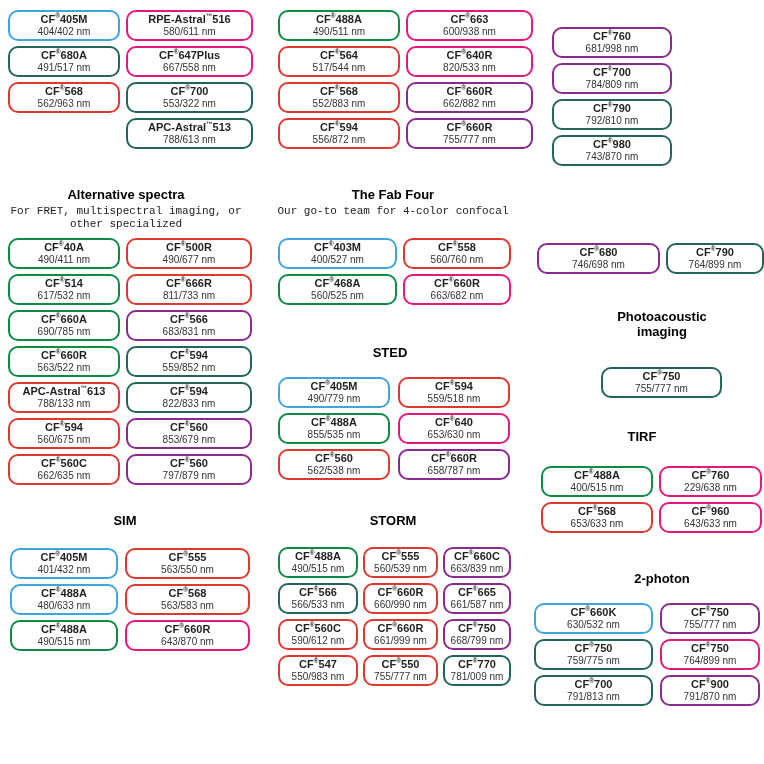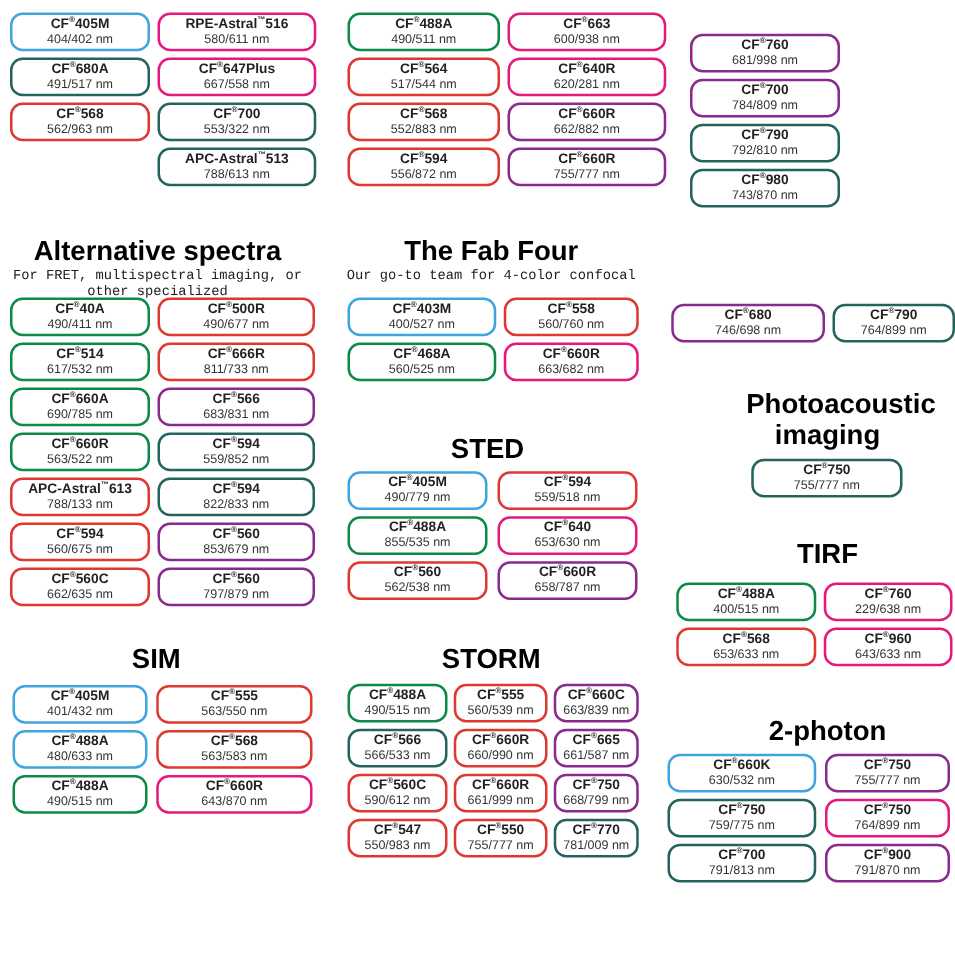--- a/index.html
+++ b/index.html
@@ -6,21 +6,21 @@
   .canvas{position:relative;width:764px;height:764px;background:#ffffff;overflow:hidden;
           font-family:"Liberation Sans", sans-serif;color:#1a1a1a;}
   .panel{position:absolute;display:flex;gap:6px;align-items:flex-start;}
   .col{display:flex;flex-direction:column;gap:5px;}
   .pill{background:#fff;border:2px solid #999;border-radius:10px;height:31px;box-sizing:border-box;
         display:flex;flex-direction:column;justify-content:center;text-align:center;padding:1px 4px;}
   .pname{font-weight:bold;font-size:11px;line-height:1.2;color:#231f20;white-space:nowrap;}
   .pval{font-size:10px;line-height:1.15;color:#333;white-space:nowrap;}
   .pname sup{font-size:6.5px;vertical-align:super;line-height:0;}
   .hdr{position:absolute;text-align:center;}
-  .title{font-size:22px;font-weight:bold;color:#000;line-height:1.15;}
+  .title{font-size:13px;font-weight:bold;color:#000;line-height:1.15;}
   .subtitle{font-size:11px;color:#222;margin-top:2px;line-height:1.2;font-family:Liberation Mono, monospace;}
 
   
   #topA{left:8px;top:10px;}
   #topA .col:first-child{width:112px}#topA .col:last-child{width:127px}
   #topB{left:278px;top:10px;}
   #topB .col:first-child{width:122px}#topB .col:last-child{width:127px}
   #topC{left:552px;top:27px;}#topC .col{width:120px}
   #altP{left:8px;top:238px;}
   #altP .col:first-child{width:112px}#altP .col:last-child{width:126px}
@@ -36,21 +36,21 @@
   #simP .col:first-child{width:108px}#simP .col:last-child{width:125px}
   #stormP{left:278px;top:547px;gap:5px;}
   #stormP .col:nth-child(1){width:80px}#stormP .col:nth-child(2){width:75px}#stormP .col:nth-child(3){width:68px}
   #photonP{left:534px;top:603px;gap:7px;}
   #photonP .col:first-child{width:119px}#photonP .col:last-child{width:100px}
 
   
   #alt-hdr{left:0;top:188px;width:252px;}
   #fab-hdr{left:268px;top:188px;width:250px;}
   #photo-hdr{left:597px;top:310px;width:130px;}
-  #tirf-hdr{left:560px;top:430px;width:204px;}
+  #tirf-hdr{left:540px;top:430px;width:204px;}
   #sim-hdr{left:0;top:514px;width:250px;}
   #storm-hdr{left:268px;top:514px;width:250px;}
   #photon-hdr{left:560px;top:572px;width:204px;}
 </style>
 </head>
 <body>
 
 <div class="canvas">
 
   <section class="panel" id="topA">
@@ -106,21 +106,21 @@
           <div class="pval">556/872 nm</div>
         </div>
       </div>
       <div class="col">
         <div class="pill" style="border-color: rgb(230, 24, 125);">
           <div class="pname">CF<sup>®</sup>663</div>
           <div class="pval">600/938 nm</div>
         </div>
         <div class="pill" style="border-color: rgb(230, 24, 125);">
           <div class="pname">CF<sup>®</sup>640R</div>
-          <div class="pval">620/281 nm</div>
+          <div class="pval">820/533 nm</div>
         </div>
         <div class="pill" style="border-color: rgb(138, 42, 143);">
           <div class="pname">CF<sup>®</sup>660R</div>
           <div class="pval">662/882 nm</div>
         </div>
         <div class="pill" style="border-color: rgb(138, 42, 143);">
           <div class="pname">CF<sup>®</sup>660R</div>
           <div class="pval">755/777 nm</div>
         </div>
       </div>

